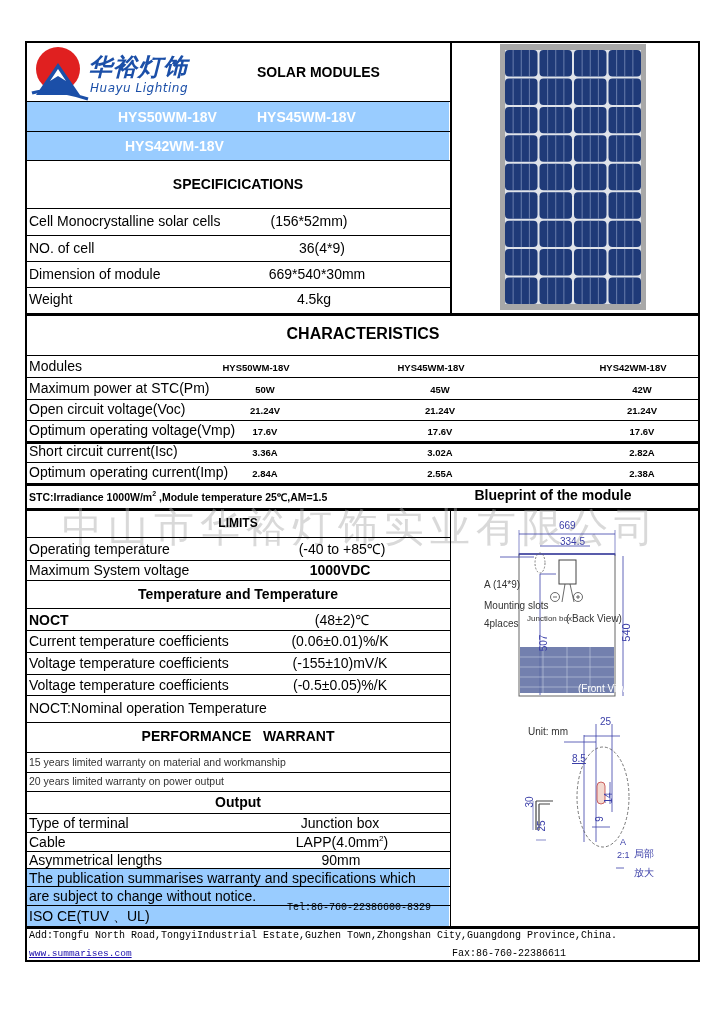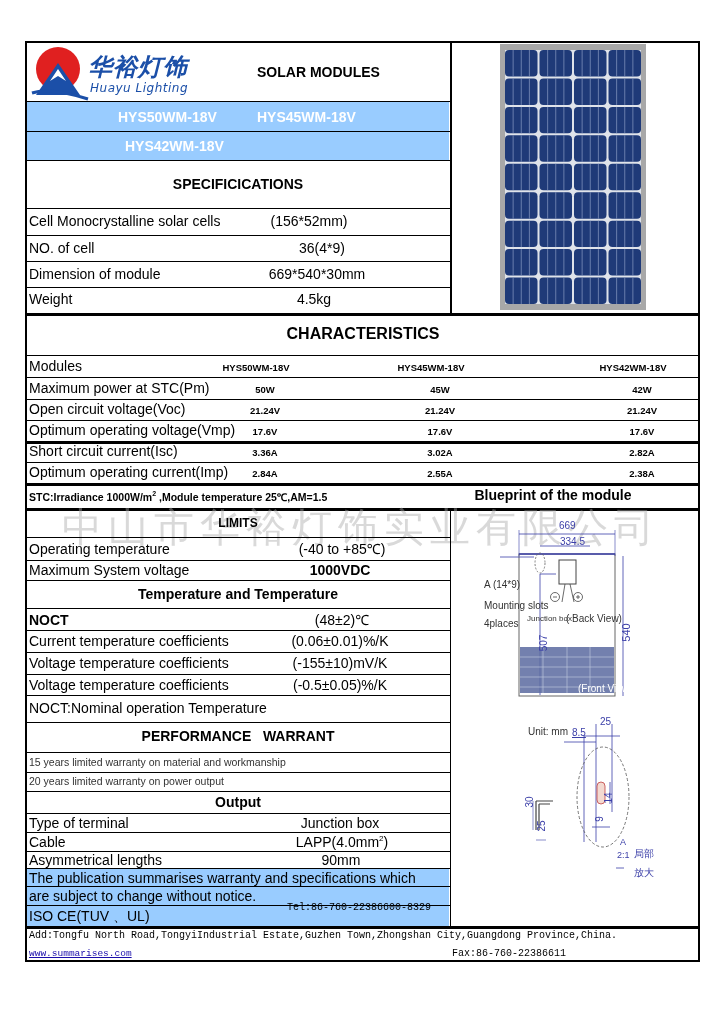--- a/index.html
+++ b/index.html
@@ -387,21 +387,21 @@
 <div class="cell bp-blue" style="left:560px;top:537px;">334.5</div>
 <div class="cell bp-text" style="left:484px;top:580px;">A (14*9)</div>
 <div class="cell bp-text" style="left:484px;top:601px;">Mounting slots</div>
 <div class="cell bp-text" style="left:484px;top:619px;">4places</div>
 <div class="cell bp-text" style="left:527px;top:615px;font-size:8px;">Junction box</div>
 <div class="cell bp-text" style="left:566px;top:614px;">( Back View)</div>
 <div class="cell bp-blue" style="left:536px;top:638px;transform:rotate(-90deg);">507</div>
 <div class="cell bp-blue" style="left:617px;top:627px;transform:rotate(-90deg);font-size:11px;">540</div>
 <div class="cell bp-text" style="left:560px;top:684px;color:#fff;margin-left:18px;">(Front View)</div>
 <div class="cell bp-text" style="left:528px;top:727px;">Unit: mm</div>
-<div class="cell bp-blue" style="left:572px;top:728px;text-decoration:underline;">8.5</div>
+<div class="cell bp-blue" style="left:572px;top:754px;text-decoration:underline;">8.5</div>
 <div class="cell bp-blue" style="left:600px;top:717px;">25</div>
 <div class="cell bp-blue" style="left:524px;top:797px;transform:rotate(-90deg);">30</div>
 <div class="cell bp-blue" style="left:536px;top:821px;transform:rotate(-90deg);">25</div>
 <div class="cell bp-blue" style="left:603px;top:793px;transform:rotate(-90deg);">14</div>
 <div class="cell bp-blue" style="left:597px;top:814px;transform:rotate(-90deg);">9</div>
 <div class="cell bp-blue" style="left:620px;top:838px;font-size:9px;">A</div>
 <div class="cell bp-blue" style="left:617px;top:851px;font-size:9px;">2:1</div>
 <div class="cell bp-blue" style="left:634px;top:849px;font-size:10px;font-family:'DejaVu Serif',serif;">局部</div>
 <div class="cell bp-blue" style="left:634px;top:868px;font-size:10px;font-family:'DejaVu Serif',serif;">放大</div>
 

